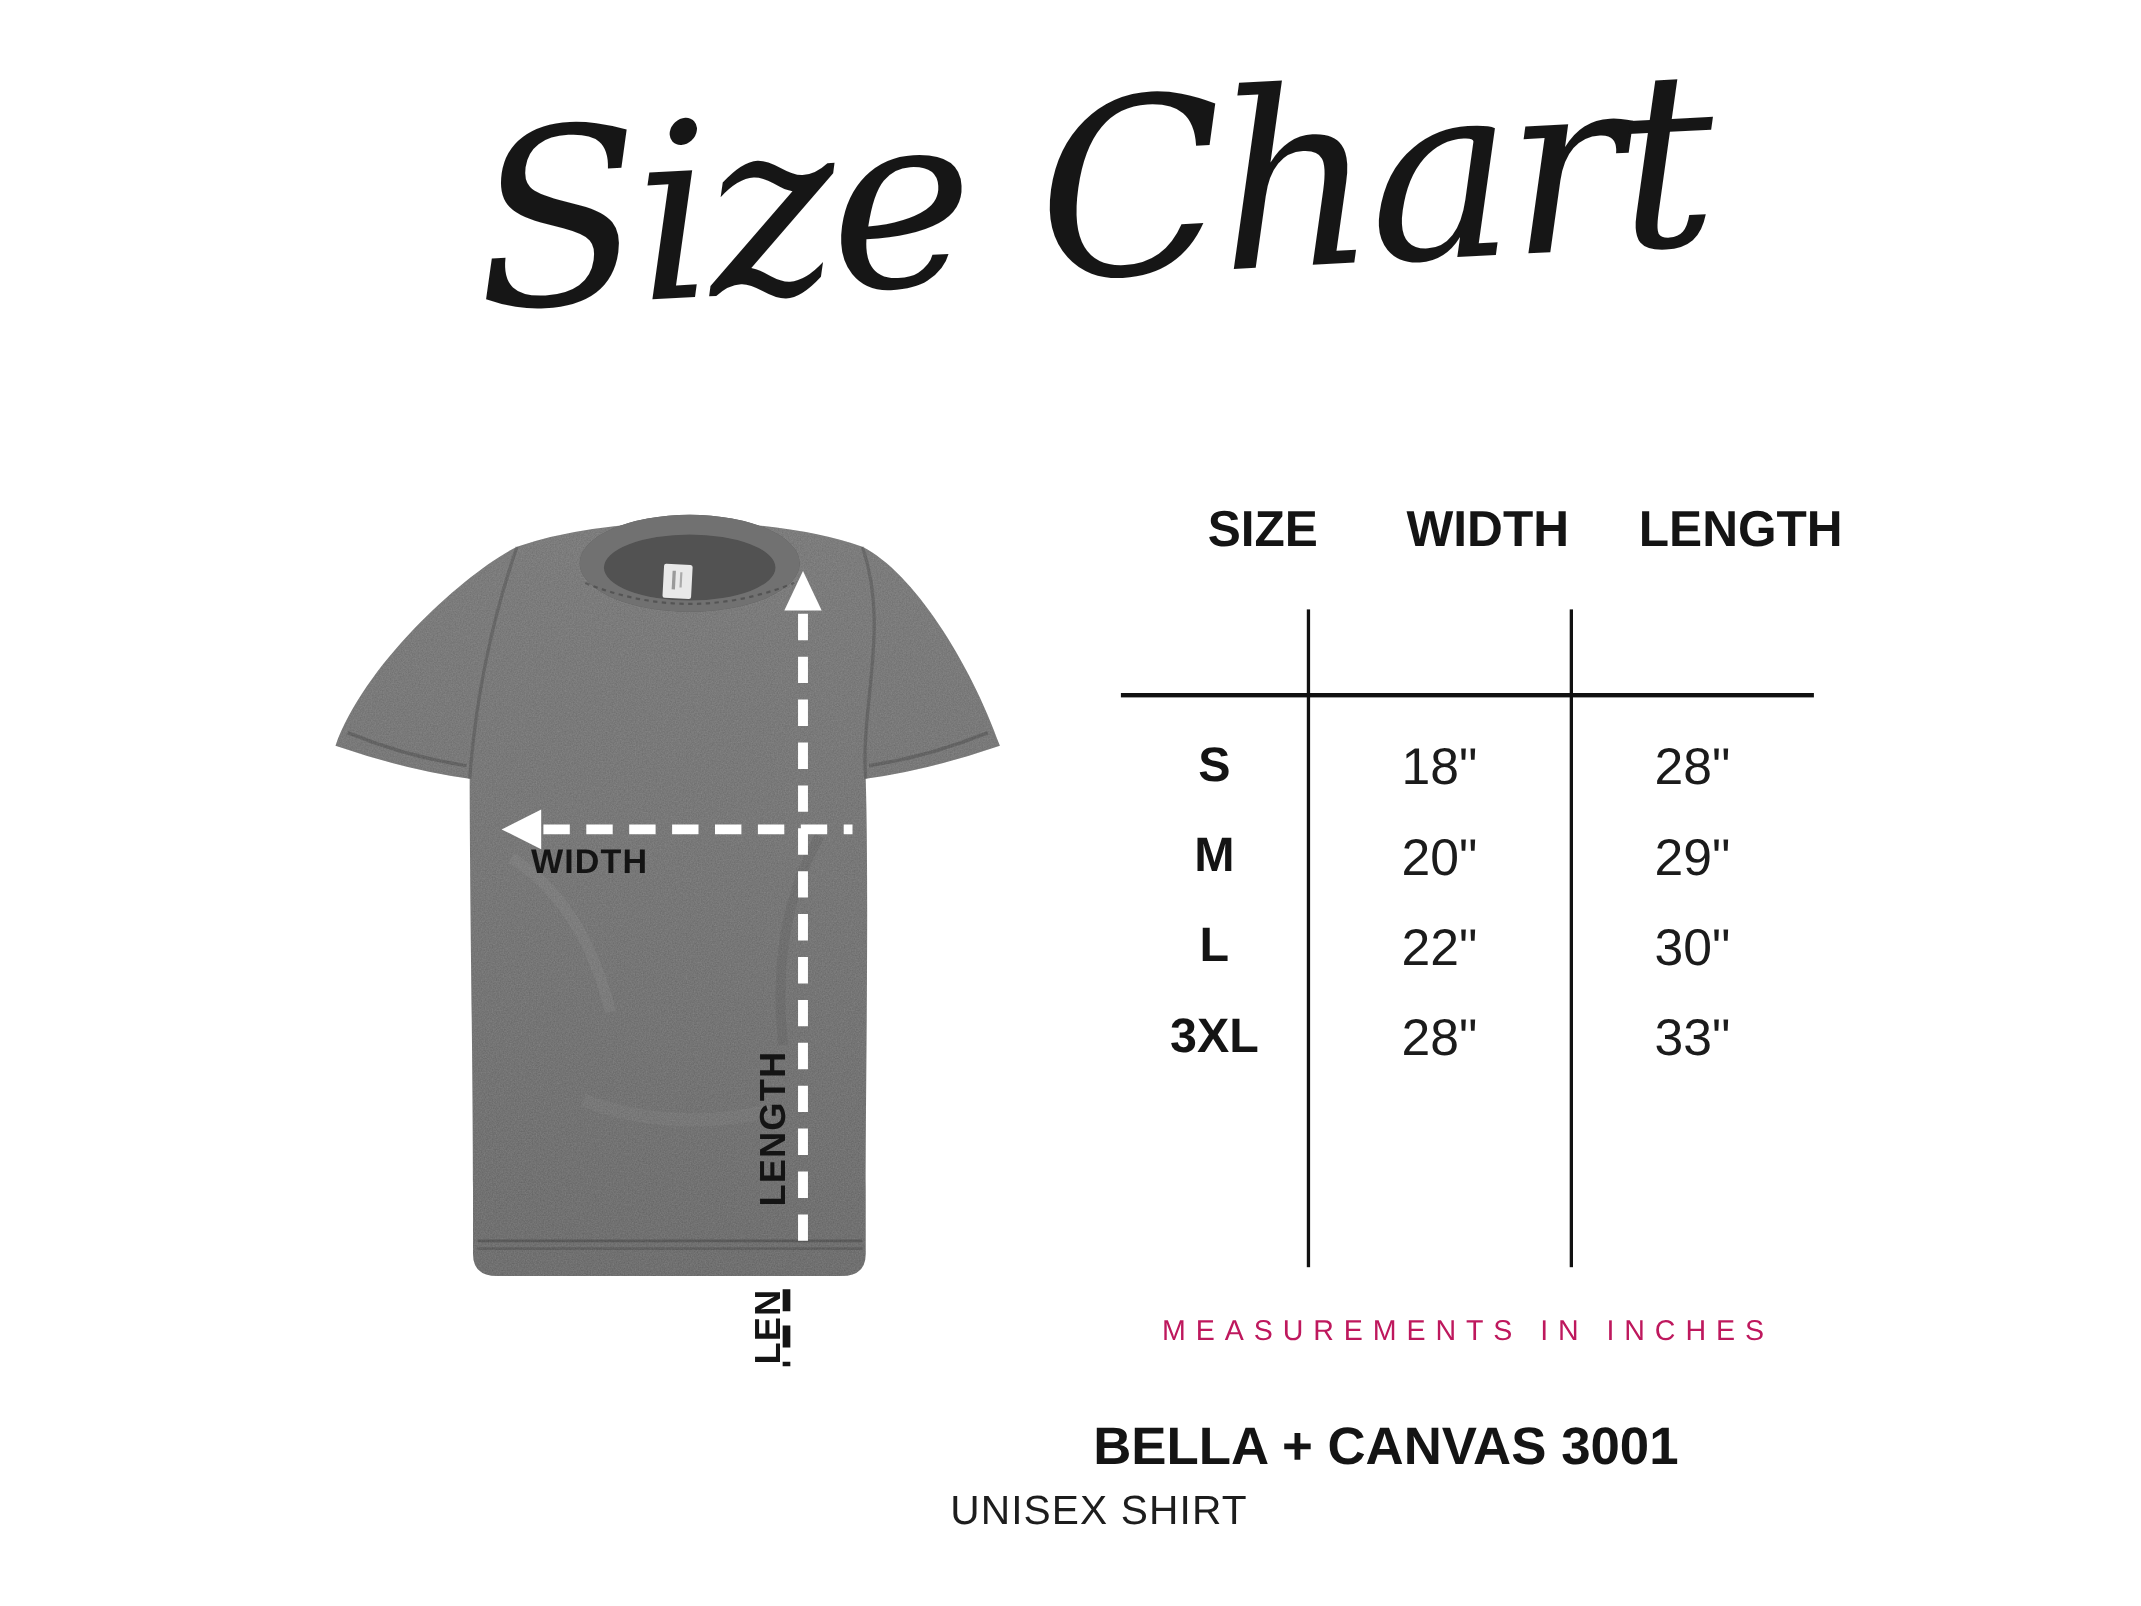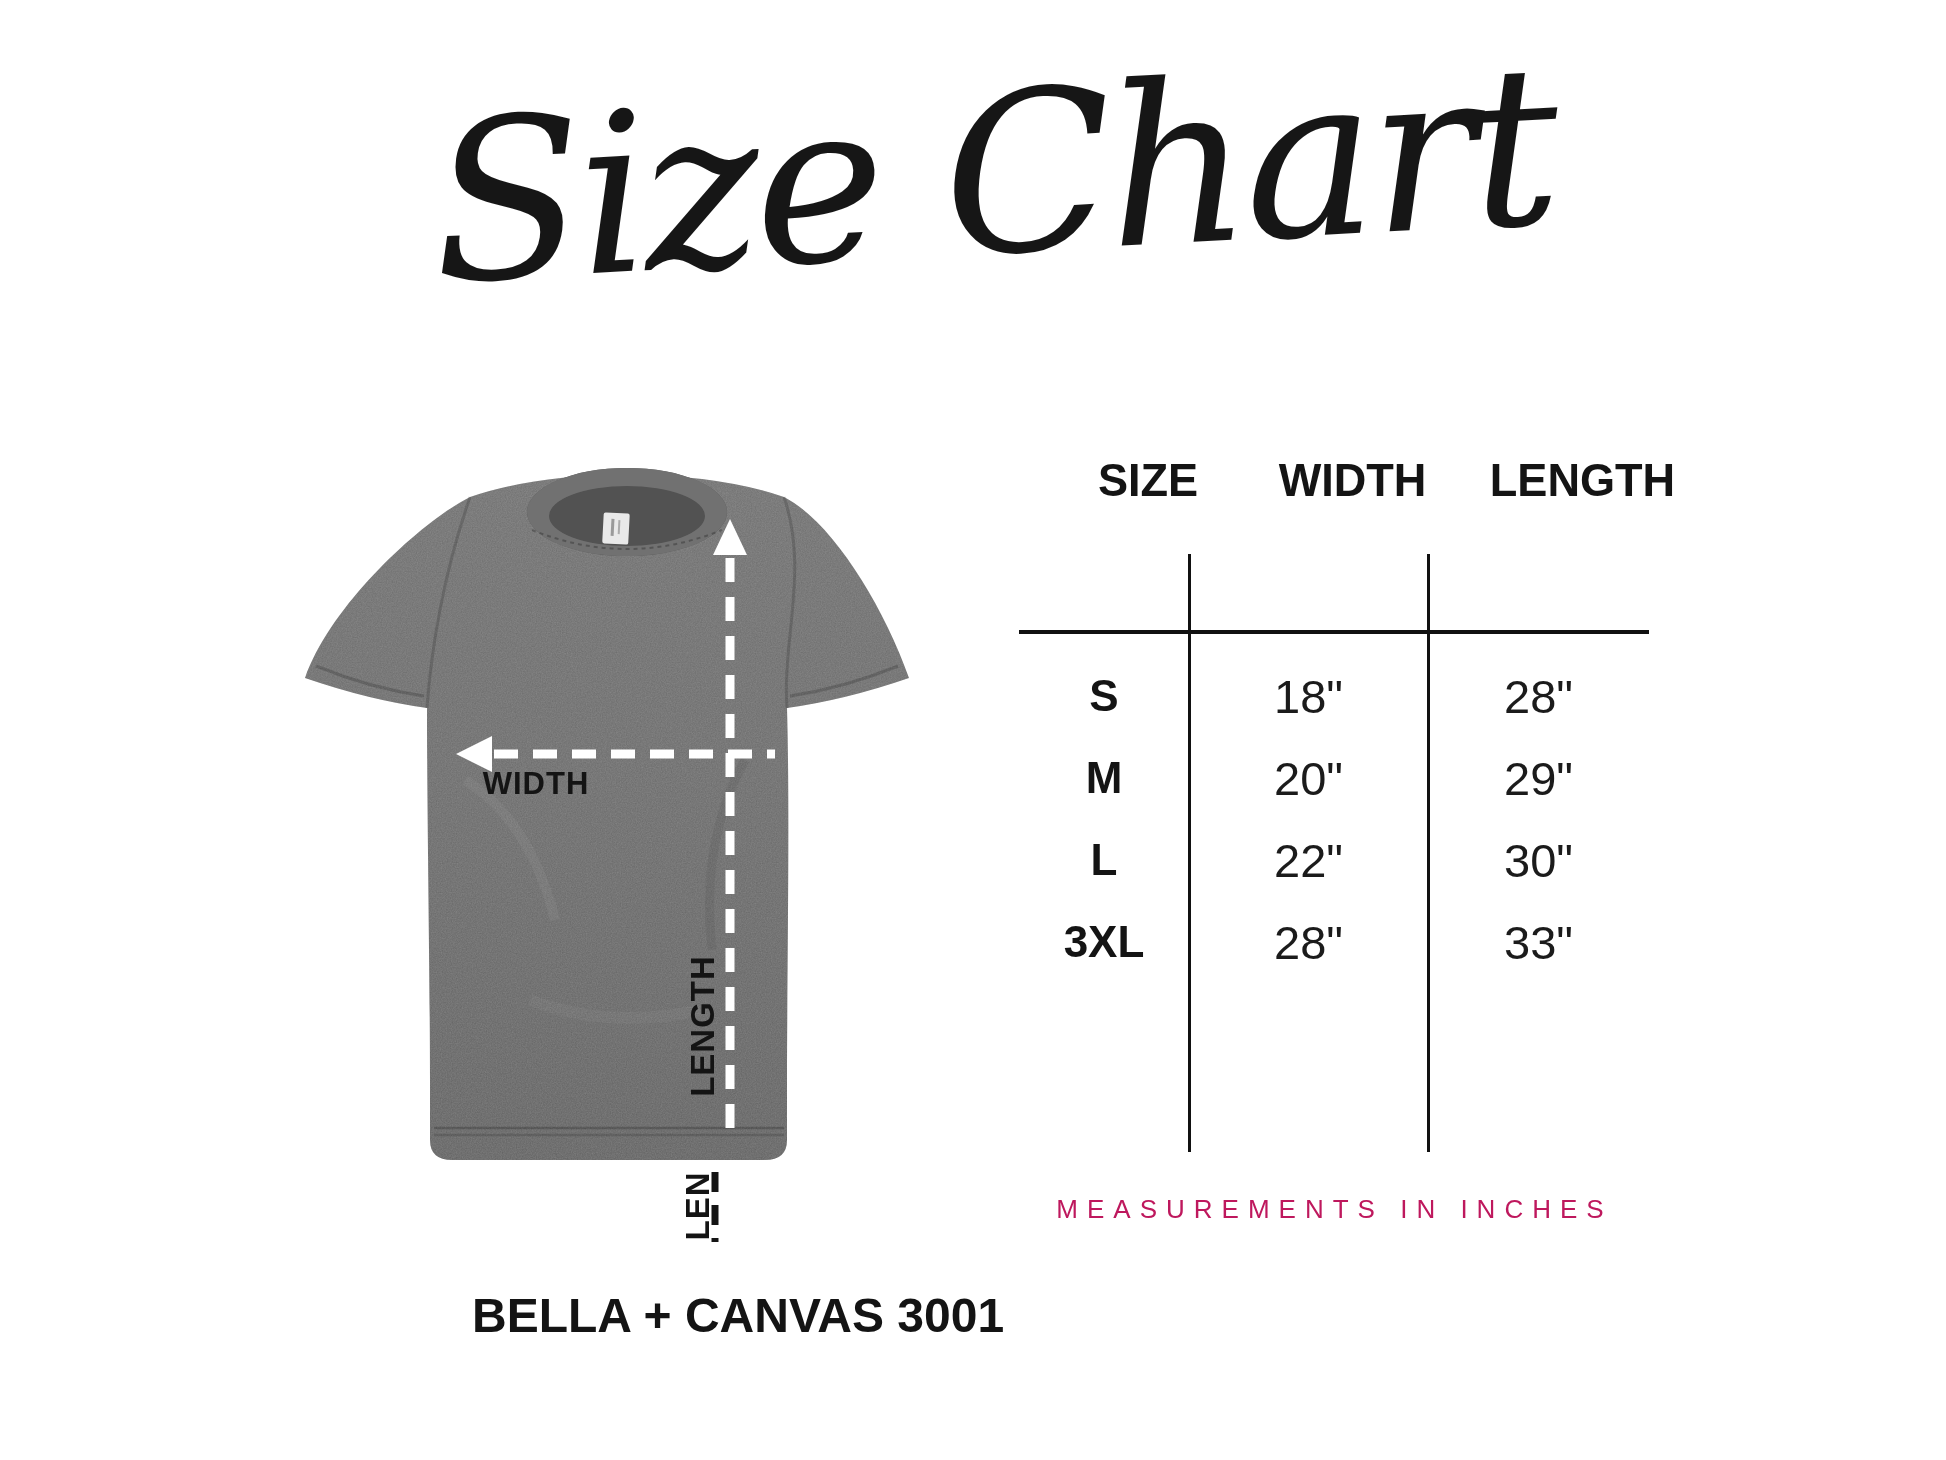--- a/index.html
+++ b/index.html
@@ -26,21 +26,21 @@
   .tbody{position:absolute;left:1019px;top:655px;width:630px;}
   .trow{display:grid;grid-template-columns:170px 239px 221px;height:82px;align-items:center;}
   .cell{text-align:center;}
   .cell.size{font-weight:700;font-size:44px;}
   .cell.val{font-weight:400;font-size:47px;color:#1b1b1b;}
 
   .note{position:absolute;left:1019px;top:1194px;width:631px;height:40px;
         text-align:center;font-size:26px;font-weight:400;letter-spacing:9px;color:#be185d;}
 
   .product{position:absolute;left:472px;top:1288px;width:1054px;height:58px;
-           text-align:left;font-size:48px;font-weight:700;letter-spacing:0px;}
+           text-align:right;font-size:48px;font-weight:700;letter-spacing:0px;}
   .ptype{position:absolute;left:472px;top:1352px;width:1054px;height:46px;
          text-align:center;font-size:37px;font-weight:400;letter-spacing:1px;color:#1d1d1d;}
 </style>
 </head>
 <body>
 
 <div class="canvas">
 
   <div class="title">Size Chart</div>
 
@@ -157,14 +157,15 @@
       <div class="trow">
         <span class="cell size">3XL</span>
         <span class="cell val">28"</span>
         <span class="cell val">33"</span>
       </div>
     </div>
 
   <div class="note">MEASUREMENTS IN INCHES</div>
 
   <div class="product">BELLA + CANVAS 3001</div>
+  <div class="ptype">UNISEX SHIRT</div>
 
 </div>
 
 </body></html>

